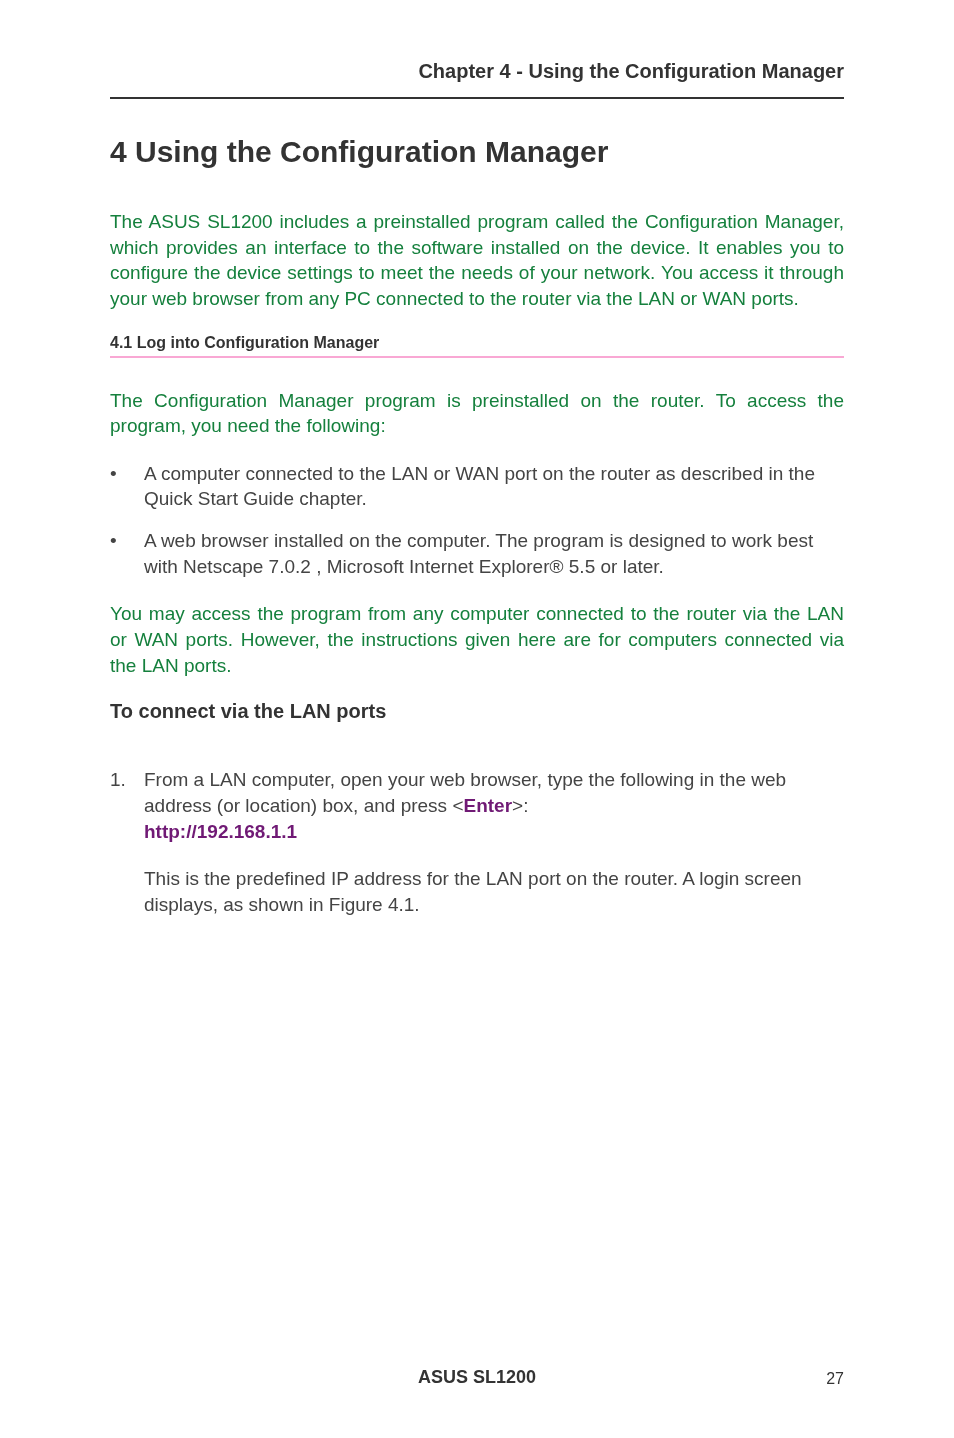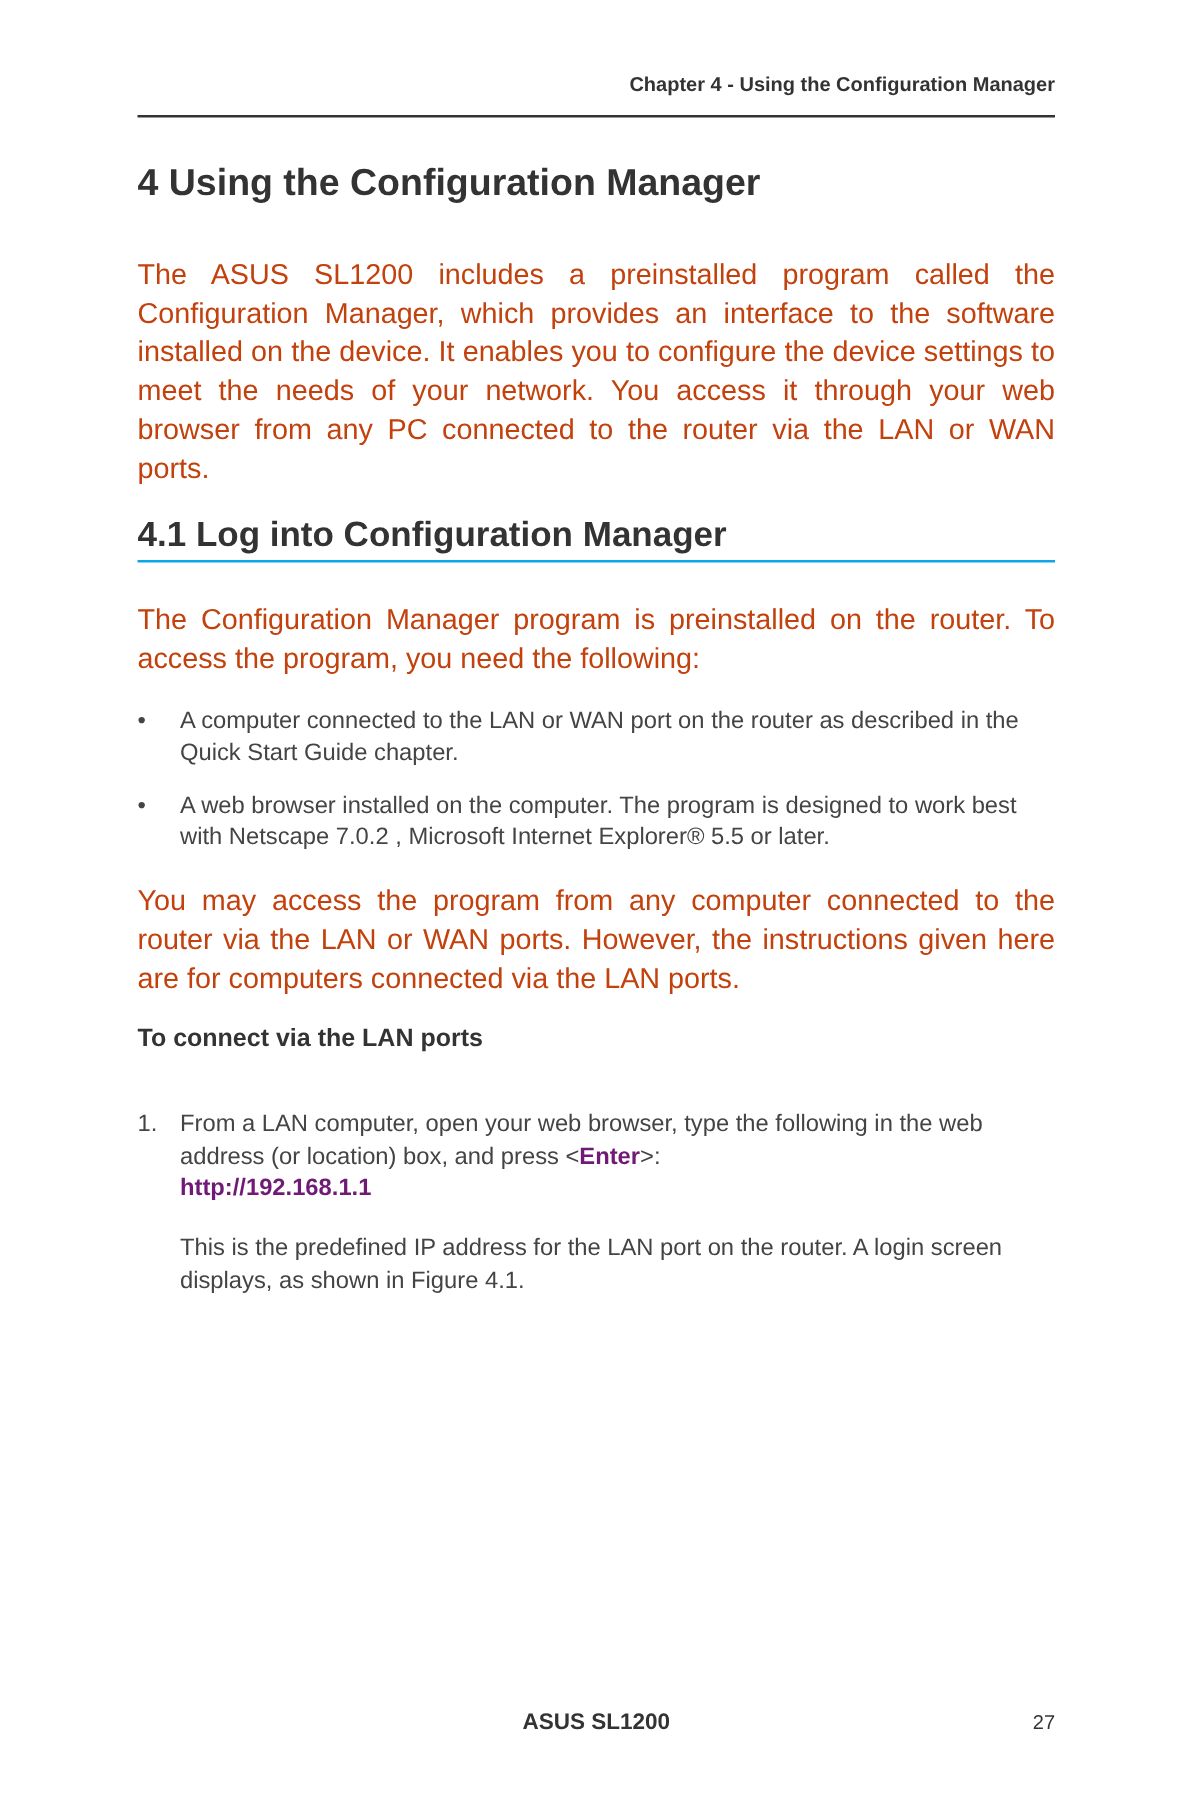--- a/index.html
+++ b/index.html
@@ -1,23 +1,23 @@
 <!DOCTYPE html>
 <html><head>
 <meta charset="utf-8">
 <style>
   * { margin: 0; padding: 0; box-sizing: border-box; }
   html, body { width: 954px; height: 1438px; background: #fff; font-family: Arial, Helvetica, sans-serif; color: #333; }
   .page { width: 954px; height: 1438px; padding: 60px 110px 50px 110px; position: relative; }
-  .running-head { font-weight: bold; font-size: 16px; text-align: right; margin-bottom: 14px; color: #333; }
+  .running-head { font-weight: bold; font-size: 20px; text-align: right; margin-bottom: 14px; color: #333; }
   .rule { border: none; border-top: 2px solid #333; margin-bottom: 36px; }
   h1 { font-size: 30px; font-weight: bold; color: #333; margin-bottom: 40px; }
-  h2 { font-size: 28px; font-weight: bold; color: #333; border-bottom: 2px solid #0ea5e9; padding-bottom: 4px; margin-top: 18px; margin-bottom: 30px; }
+  h2 { font-size: 16px; font-weight: bold; color: #333; border-bottom: 2px solid #f9a8d4; padding-bottom: 4px; margin-top: 18px; margin-bottom: 30px; }
   h3 { font-size: 20px; font-weight: bold; color: #333; margin-top: 20px; margin-bottom: 44px; }
-  p.body { font-size: 23px; line-height: 1.35; text-align: justify; margin-bottom: 22px; color: #c2410c; }
+  p.body { font-size: 19px; line-height: 1.35; text-align: justify; margin-bottom: 22px; color: #15803d; }
   ul.bullets { list-style: none; margin: 8px 0 22px 0; padding: 0; }
   ul.bullets li { display: flex; font-size: 19px; line-height: 1.35; color: #444; margin-bottom: 16px; }
   ul.bullets li .dot { width: 34px; flex: 0 0 34px; }
   ul.bullets li .txt { flex: 1; }
   ol.steps { list-style: none; margin: 0 0 22px 0; padding: 0; }
   ol.steps li { display: flex; font-size: 19px; line-height: 1.35; color: #444; margin-bottom: 16px; }
   ol.steps li .num { width: 34px; flex: 0 0 34px; }
   ol.steps li .txt { flex: 1; }
   .step-sub { margin-left: 34px; font-size: 19px; line-height: 1.35; color: #444; margin-bottom: 34px; }
   .footer { position: absolute; bottom: 50px; left: 110px; right: 110px; display: flex; align-items: flex-end; justify-content: center; }

